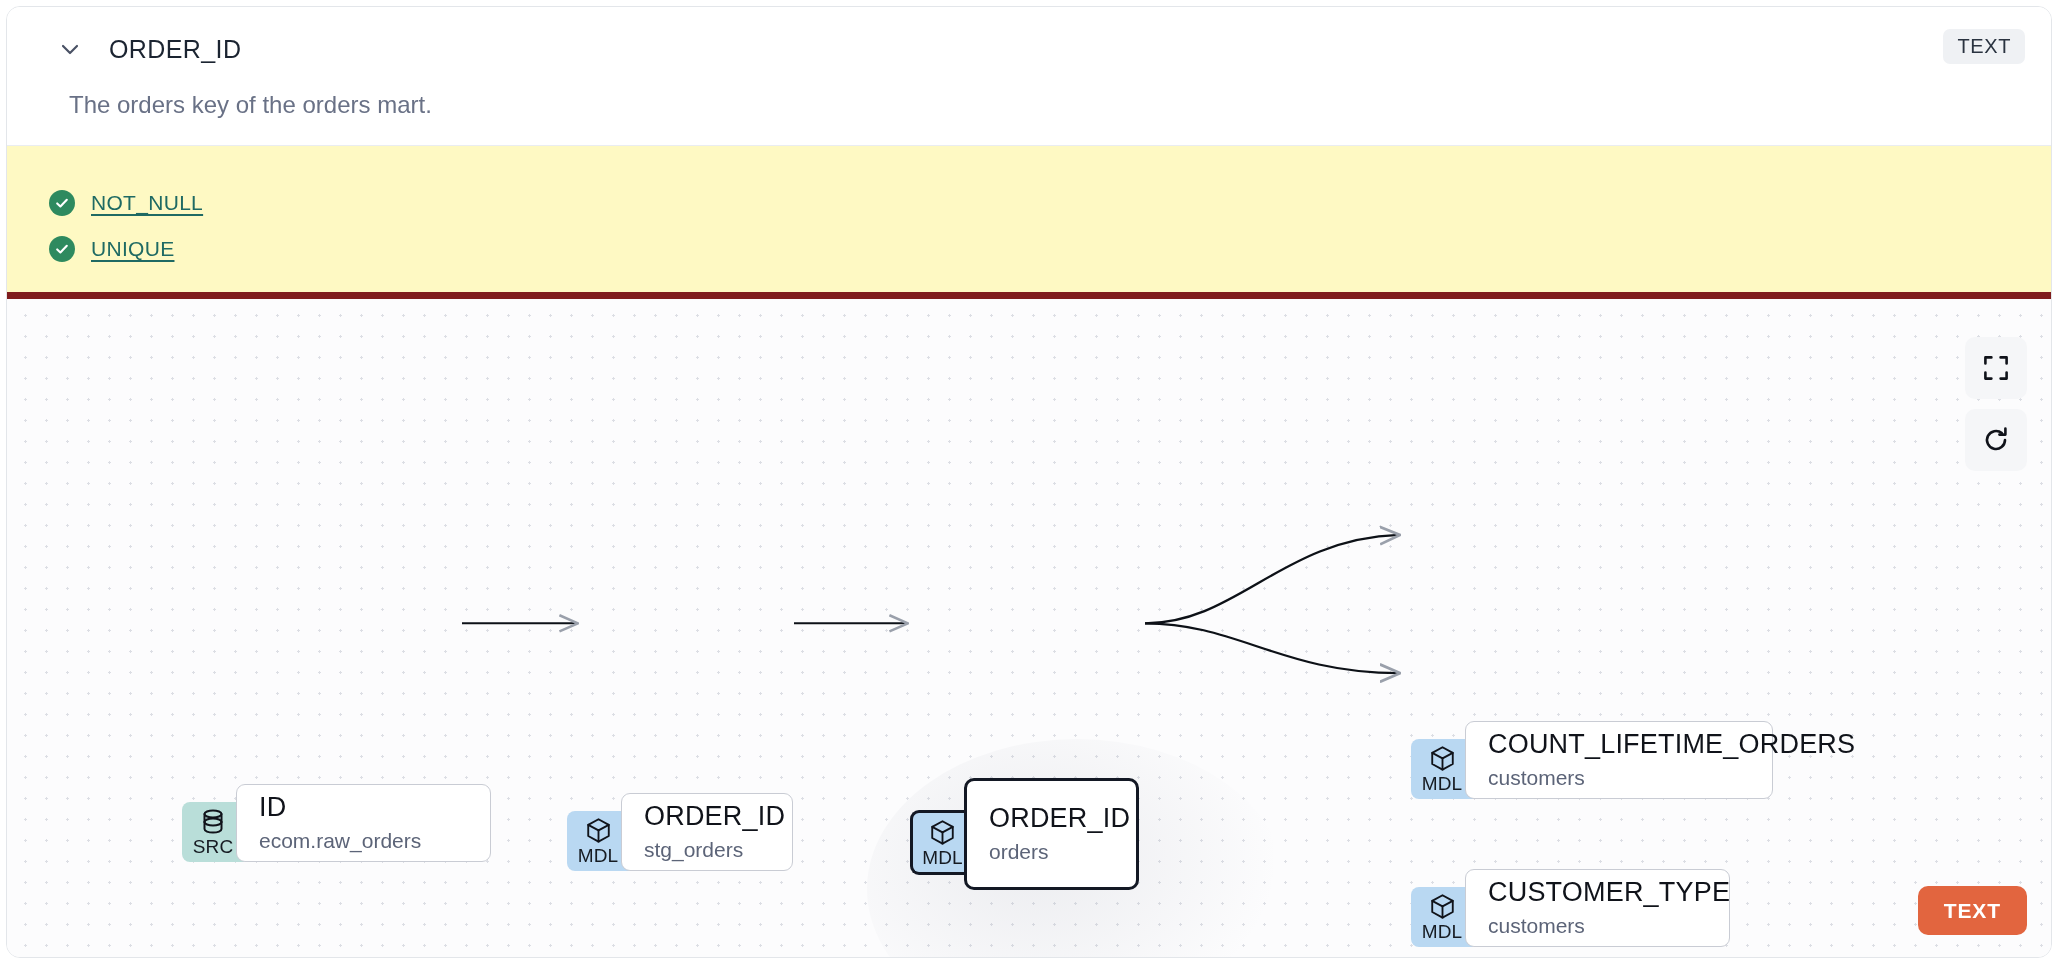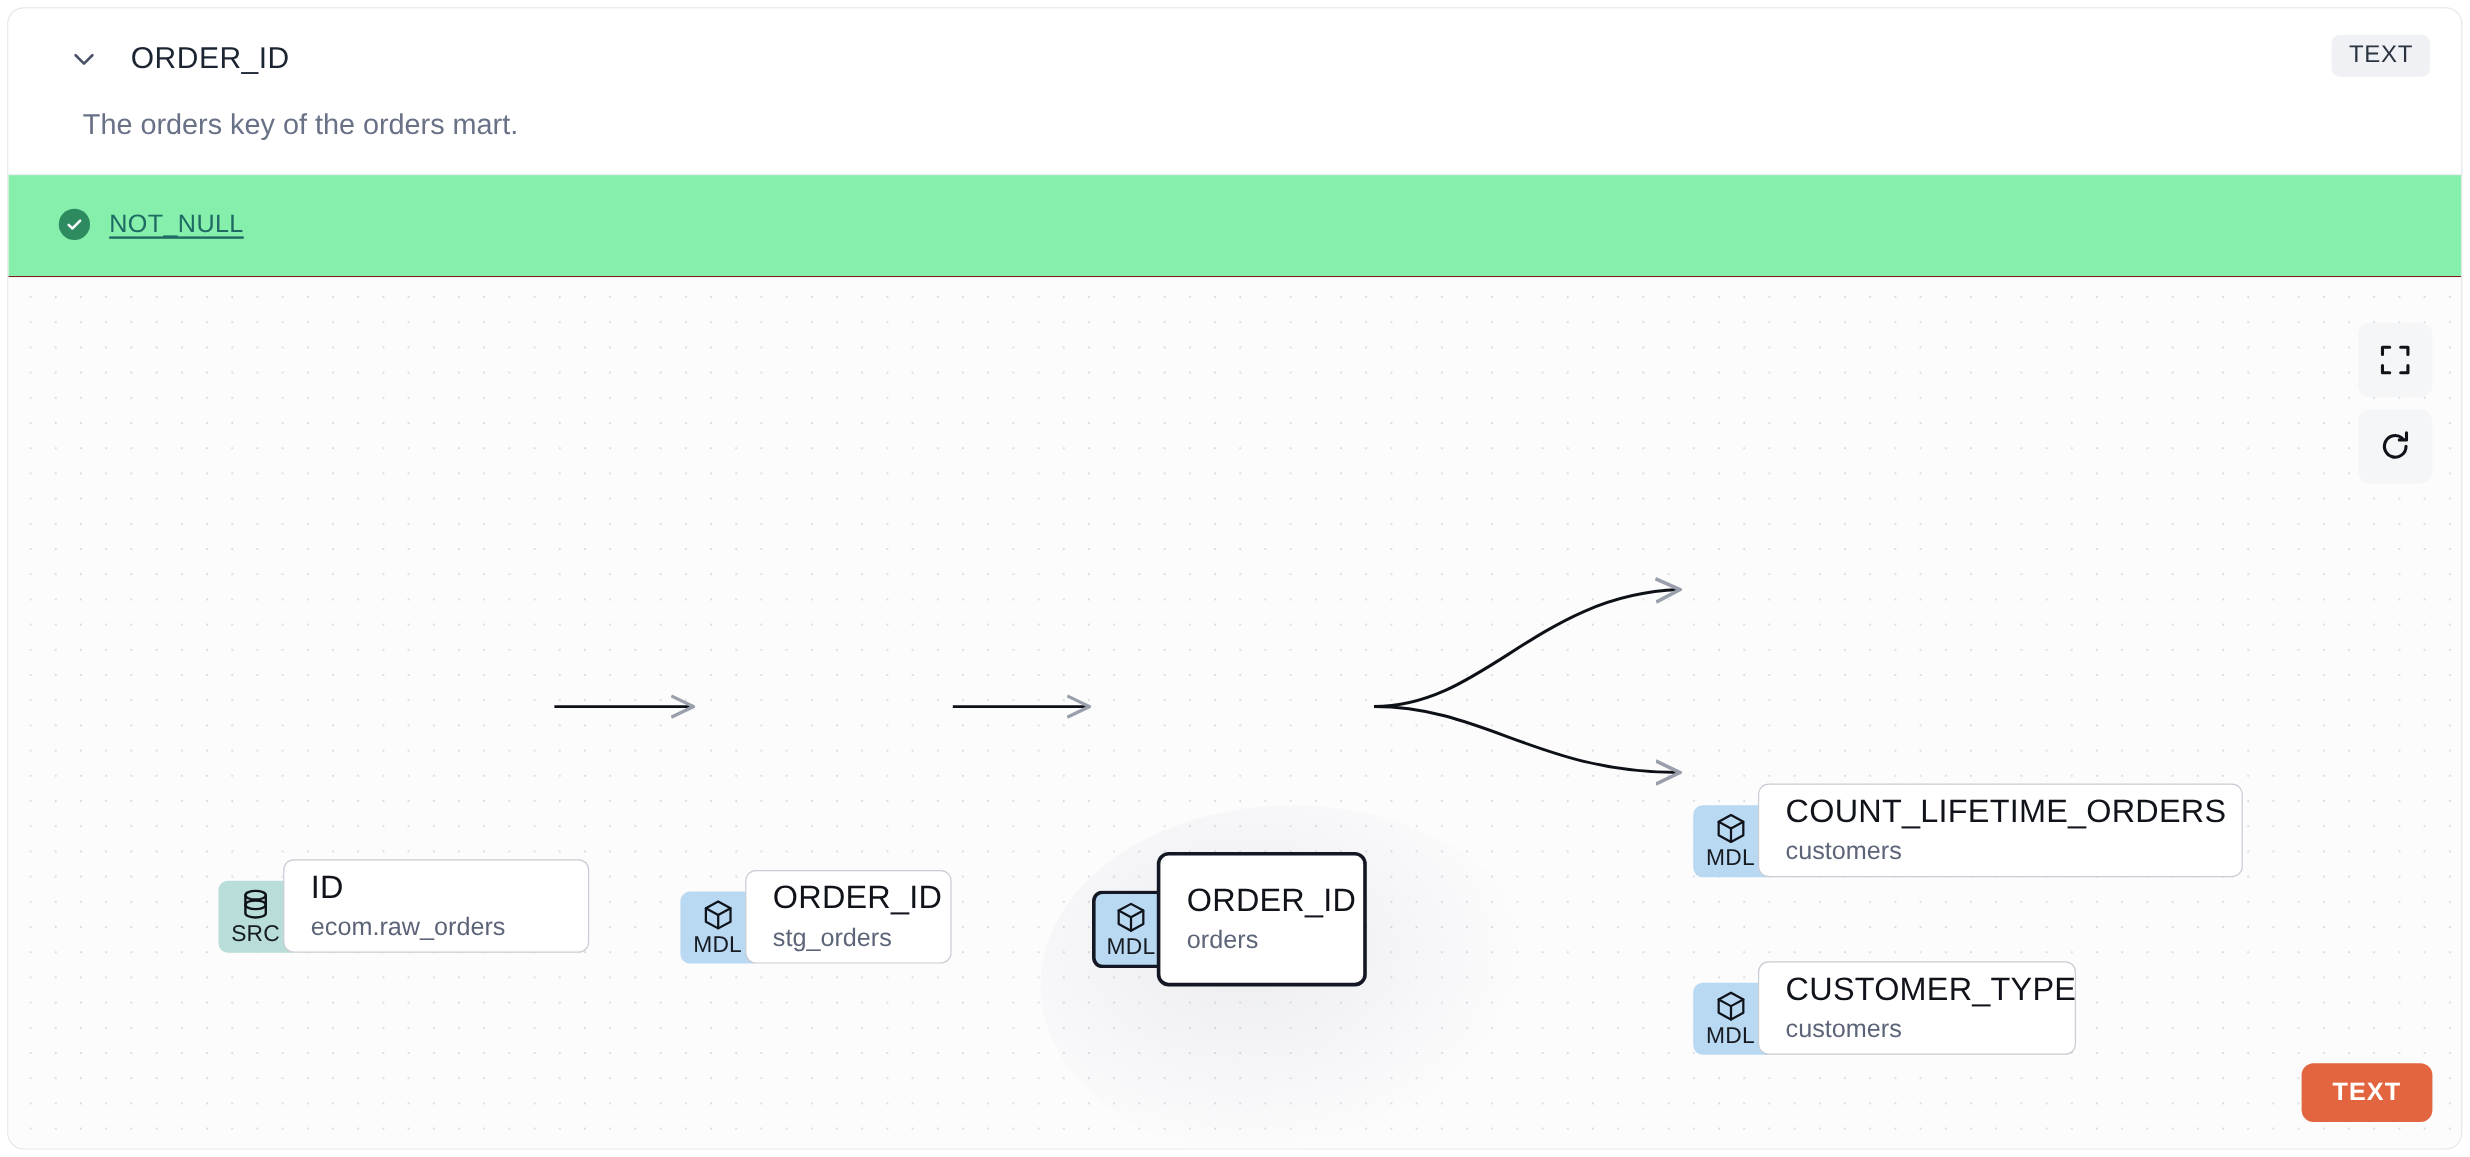--- a/index.html
+++ b/index.html
@@ -66,24 +66,24 @@
     margin: 22px 0 0 36px;
     font-size: 24px;
     color: #697186;
     font-weight: 400;
     padding-bottom: 26px;
   }
 
   
   #tests {
     flex: 0 0 auto;
-    background: #86efac;
+    background: #fef9c3;
     border-top: 1px solid #eaedf1;
-    border-bottom: 1px solid #7f1d1d;
-    padding: 18px 0 20px 0;
+    border-bottom: 7px solid #7f1d1d;
+    padding: 34px 0 20px 0;
   }
   .test-row {
     display: flex;
     align-items: center;
     gap: 16px;
     padding: 10px 0 10px 42px;
   }
   .check-icon {
     width: 26px; height: 26px;
     border-radius: 50%;
@@ -240,20 +240,28 @@
 
   <div id="tests">
     <div class="test-row">
       <span class="check-icon">
         <svg width="16" height="16" viewBox="0 0 16 16" fill="none" stroke="#ffffff" stroke-width="2.1" stroke-linecap="round" stroke-linejoin="round">
           <polyline points="3.2,8.4 6.4,11.4 12.8,4.8"></polyline>
         </svg>
       </span>
       <span class="test-link">NOT_NULL</span>
     </div>
+    <div class="test-row">
+      <span class="check-icon">
+        <svg width="16" height="16" viewBox="0 0 16 16" fill="none" stroke="#ffffff" stroke-width="2.1" stroke-linecap="round" stroke-linejoin="round">
+          <polyline points="3.2,8.4 6.4,11.4 12.8,4.8"></polyline>
+        </svg>
+      </span>
+      <span class="test-link">UNIQUE</span>
+    </div>
   </div>
 
   <div id="canvas">
 
     <div id="selected-glow"></div>
 
     <svg id="edges" viewBox="0 0 2044 700" preserveAspectRatio="none">
       <defs>
         <marker id="arrow" markerWidth="9" markerHeight="9" refX="8" refY="4.5" orient="auto" markerUnits="strokeWidth">
           <path d="M0,0.6 L8.4,4.5 L0,8.4" fill="none" stroke="#9aa0ab" stroke-width="1.2"></path>
@@ -325,21 +333,21 @@
       <div class="node-badge mdl">
         <span>
           <svg width="27" height="28" viewBox="0 0 28 30" fill="none" stroke="#10131a" stroke-width="2" stroke-linecap="round" stroke-linejoin="round">
             <path d="M14,2.4 L25,8.4 V20.4 L14,26.4 L3,20.4 V8.4 Z"></path>
             <path d="M3,8.4 L14,14.4 L25,8.4"></path>
             <path d="M14,14.4 V26.4"></path>
           </svg>
         </span>
         <span class="badge-label">MDL</span>
       </div>
-      <div class="node-body" style="width:404px;">
+      <div class="node-body" style="width:308px;">
         <span class="node-name">COUNT_LIFETIME_ORDERS</span>
         <span class="node-sub">customers</span>
       </div>
     </div>
 
     <div class="node" style="left:1404px; top:570px; height:78px;">
       <div class="node-badge mdl">
         <span>
           <svg width="27" height="28" viewBox="0 0 28 30" fill="none" stroke="#10131a" stroke-width="2" stroke-linecap="round" stroke-linejoin="round">
             <path d="M14,2.4 L25,8.4 V20.4 L14,26.4 L3,20.4 V8.4 Z"></path>

